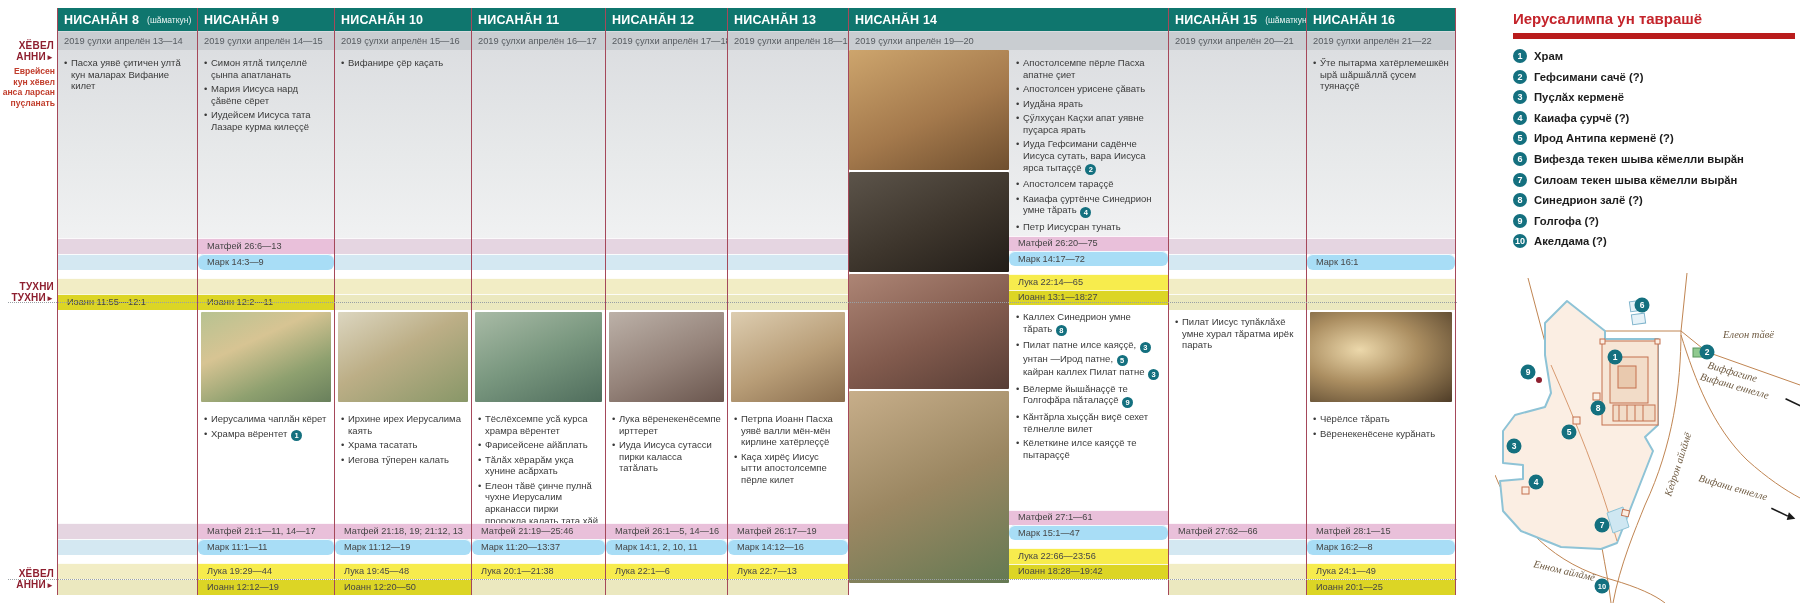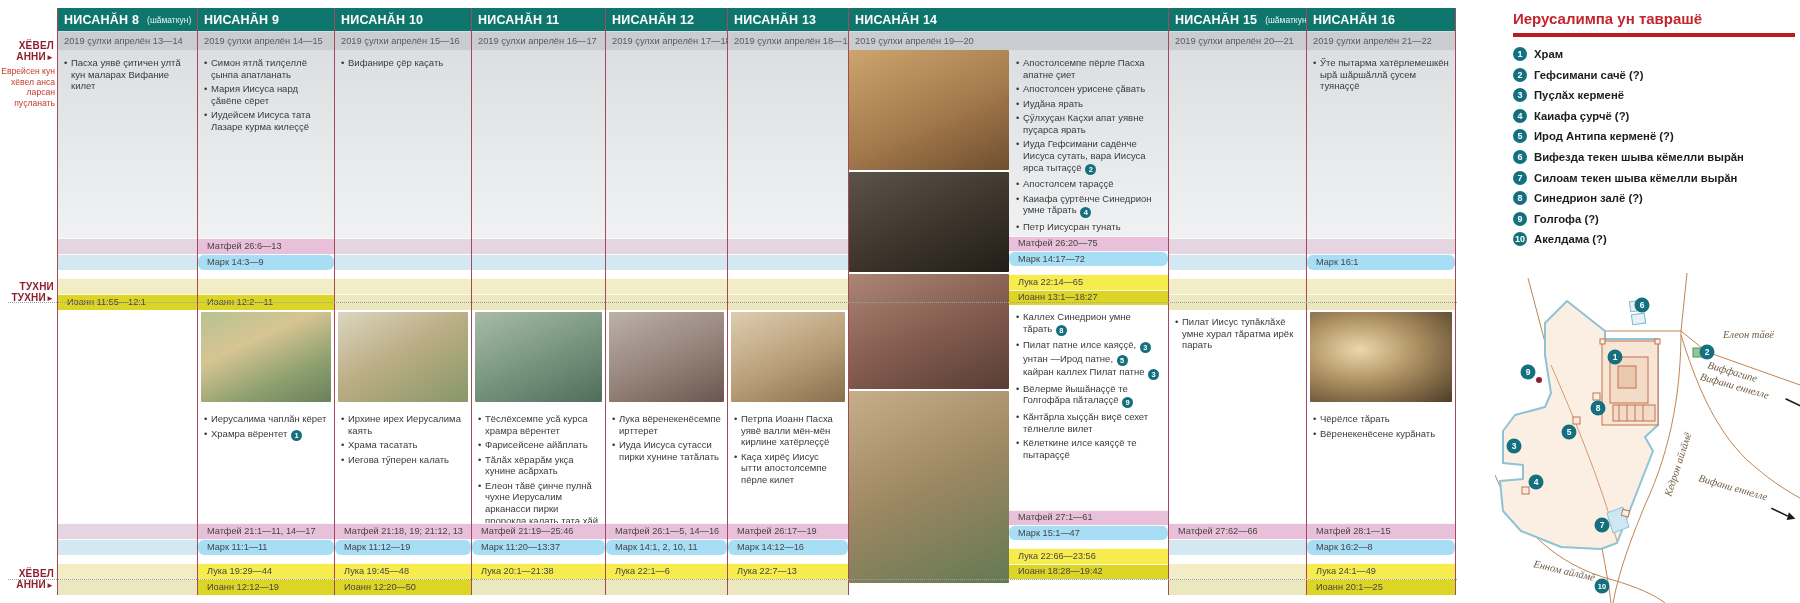--- a/index.html
+++ b/index.html
@@ -3,21 +3,21 @@
 <meta charset="utf-8">
 <style>
   * { box-sizing: border-box; margin: 0; padding: 0; }
   html,body { width:1800px; height:603px; background:#fff; overflow:hidden;
     font-family:"Liberation Sans", sans-serif; }
   #stage { position:relative; width:1800px; height:603px; }
 
   
   .gutter-label { position:absolute; text-align:right; color:#8e1f2f; font-weight:bold;
     font-size:10px; line-height:1.12; letter-spacing:.2px; }
-  .gutter-note { position:absolute; text-align:right; color:#c13c2b; font-weight:normal;
+  .gutter-note { position:absolute; text-align:right; color:#c13c2b; font-weight:bold;
     font-size:8.6px; line-height:1.25; }
   .arrow-glyph { font-size:8px; }
 
   
   #table { position:absolute; left:57px; top:8px; display:flex; border-left:1px solid #a5485a; }
   .col { display:flex; flex-direction:column; border-right:1px solid #a5485a; background:#fff; }
   .col-header { height:23px; background:#0f766e; color:#fff; display:flex; align-items:center;
     padding:0 6px; white-space:nowrap; overflow:hidden; }
   .col-title { font-weight:bold; font-size:12.5px; letter-spacing:.2px; }
   .col-suffix { font-size:8.5px; margin-left:8px; opacity:.92; }
@@ -61,21 +61,21 @@
   .img-gethsemane-arrest { background:linear-gradient(155deg,#5c544a 0%,#3d352c 55%,#221d18 100%); }
   .img-trial-scourging { background:linear-gradient(155deg,#ad8575 0%,#815a4d 55%,#573d35 100%); }
   .img-burial { background:linear-gradient(155deg,#c7ae8a 0%,#9b8762 50%,#647953 100%); }
   .img-empty-tomb { background:radial-gradient(ellipse at 35% 42%, #ecd8ab 0%, #ab8e61 45%, #4e3c27 100%); }
 
   .dotted-line { position:absolute; left:8px; width:1449px; border-top:1px dotted #99a0a5; }
 
   
   #legend { position:absolute; left:1513px; top:10px; width:282px; }
   #legend-title { color:#c4242b; font-size:15px; font-weight:bold; padding-bottom:6px;
-    border-bottom:4px solid #b91c1c; margin-bottom:10px; }
+    border-bottom:6px solid #b91c1c; margin-bottom:10px; }
   .legend-item { display:flex; align-items:flex-start; margin-bottom:6.5px; }
   .legend-badge { flex:0 0 14px; width:14px; height:14px; border-radius:50%; background:#14707f;
     color:#fff; font-size:9px; font-weight:bold; display:flex; align-items:center;
     justify-content:center; margin-right:7px; margin-top:0px; }
   .legend-label { font-size:11.3px; font-weight:bold; color:#1c1c1c; line-height:1.25; }
 
   #map { position:absolute; left:1495px; top:235px; }
   .map-label { font-family:"Liberation Serif", serif; font-style:italic; fill:#6e5a41; font-size:10.5px; }
 </style>
 </head>
@@ -211,21 +211,21 @@
         </div>
         <div class="ref-row g0"></div>
         <div class="ref-row g1"></div>
         <div class="ref-row g2"></div>
         <div class="ref-row g3"></div>
         <div class="sect-day">
           <div class="ill img-with-disciples" style="height: 90px;"></div>
           <div class="day-pad">
             <ul class="bullets">
               <li>Лука вёренекенёсемпе ирттерет</li>
-              <li>Иуда Иисуса сутасси пирки хунине татӑлать</li>
+              <li>Иуда Иисуса сутасси пирки каласса татӑлать</li>
             </ul>
           </div>
         </div>
         <div class="ref-row g0 filled">Матфей 26:1—5, 14—16</div>
         <div class="ref-row g1 filled">Марк 14:1, 2, 10, 11</div>
         <div class="ref-row g2 filled">Лука 22:1—6</div>
         <div class="ref-row g3"></div>
       </div>
       <div class="col" style="width: 121px;">
         <div class="col-header">

